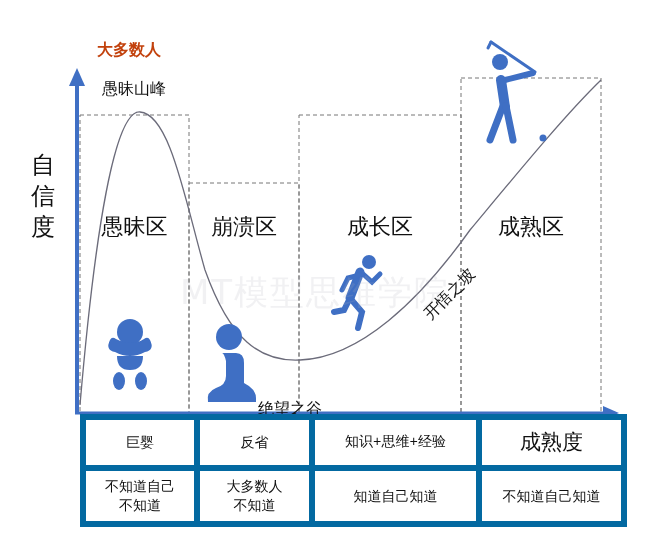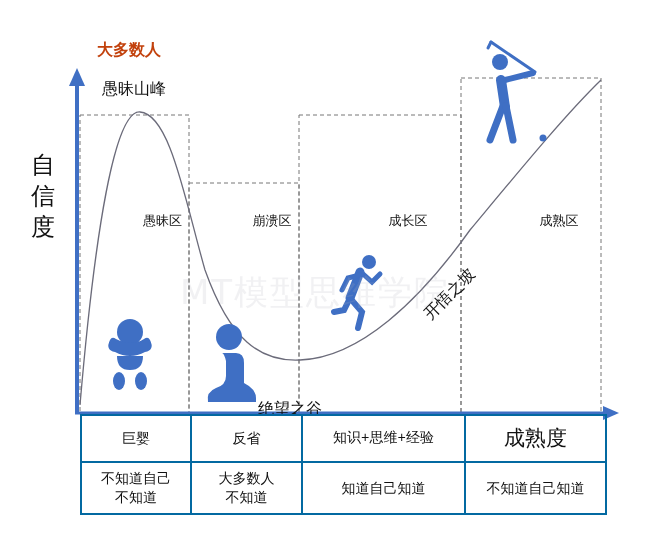--- a/index.html
+++ b/index.html
@@ -3,26 +3,26 @@
 <meta charset="utf-8">
 <style>
   html, body { margin:0; padding:0; background:#ffffff; }
   body { width:662px; height:559px; position:relative; overflow:hidden;
          font-family:"DejaVu Sans","Liberation Sans",sans-serif; color:#111; }
   .abs { position:absolute; }
   #canvas { position:absolute; left:0; top:0; }
   .title-red { color:#c2410c; font-weight:bold; font-size:16px; left:97px; top:40px; }
   .peak-label { font-size:16px; left:102px; top:79px; }
   .ylabel { left:28px; top:150px; width:30px; font-size:24px; line-height:31px; text-align:right; }
-  .zone-label { font-size:13px; text-align:center;margin-left:28px; }
+  .zone-label { font-size:22px; text-align:center; }
   .diag-label { font-size:16px; transform:rotate(-45deg); transform-origin:center; white-space:nowrap; }
   .valley-label { font-size:16px; left:258px; top:371px;margin-top:28px; }
   .watermark { font-size:34px; color:rgba(180,180,190,0.18); left:180px; top:270px; letter-spacing:2px; white-space:nowrap; }
   table.stage { position:absolute; left:80px; top:414px; border-collapse:collapse; }
-  table.stage td { border:2px solid #0369a1; text-align:center; font-size:14px; padding:0; line-height:19px; }
+  table.stage td { border:6px solid #0369a1; text-align:center; font-size:14px; padding:0; line-height:19px; }
   table.stage tr.r1 td { height:45px; }
   table.stage tr.r2 td { height:50px; }
   .big { font-size:21px !important; }
 </style>
 </head>
 <body>
 
 <svg id="canvas" width="662" height="559">
 
   <g stroke="#777" stroke-width="1" stroke-dasharray="4,3" fill="none">

